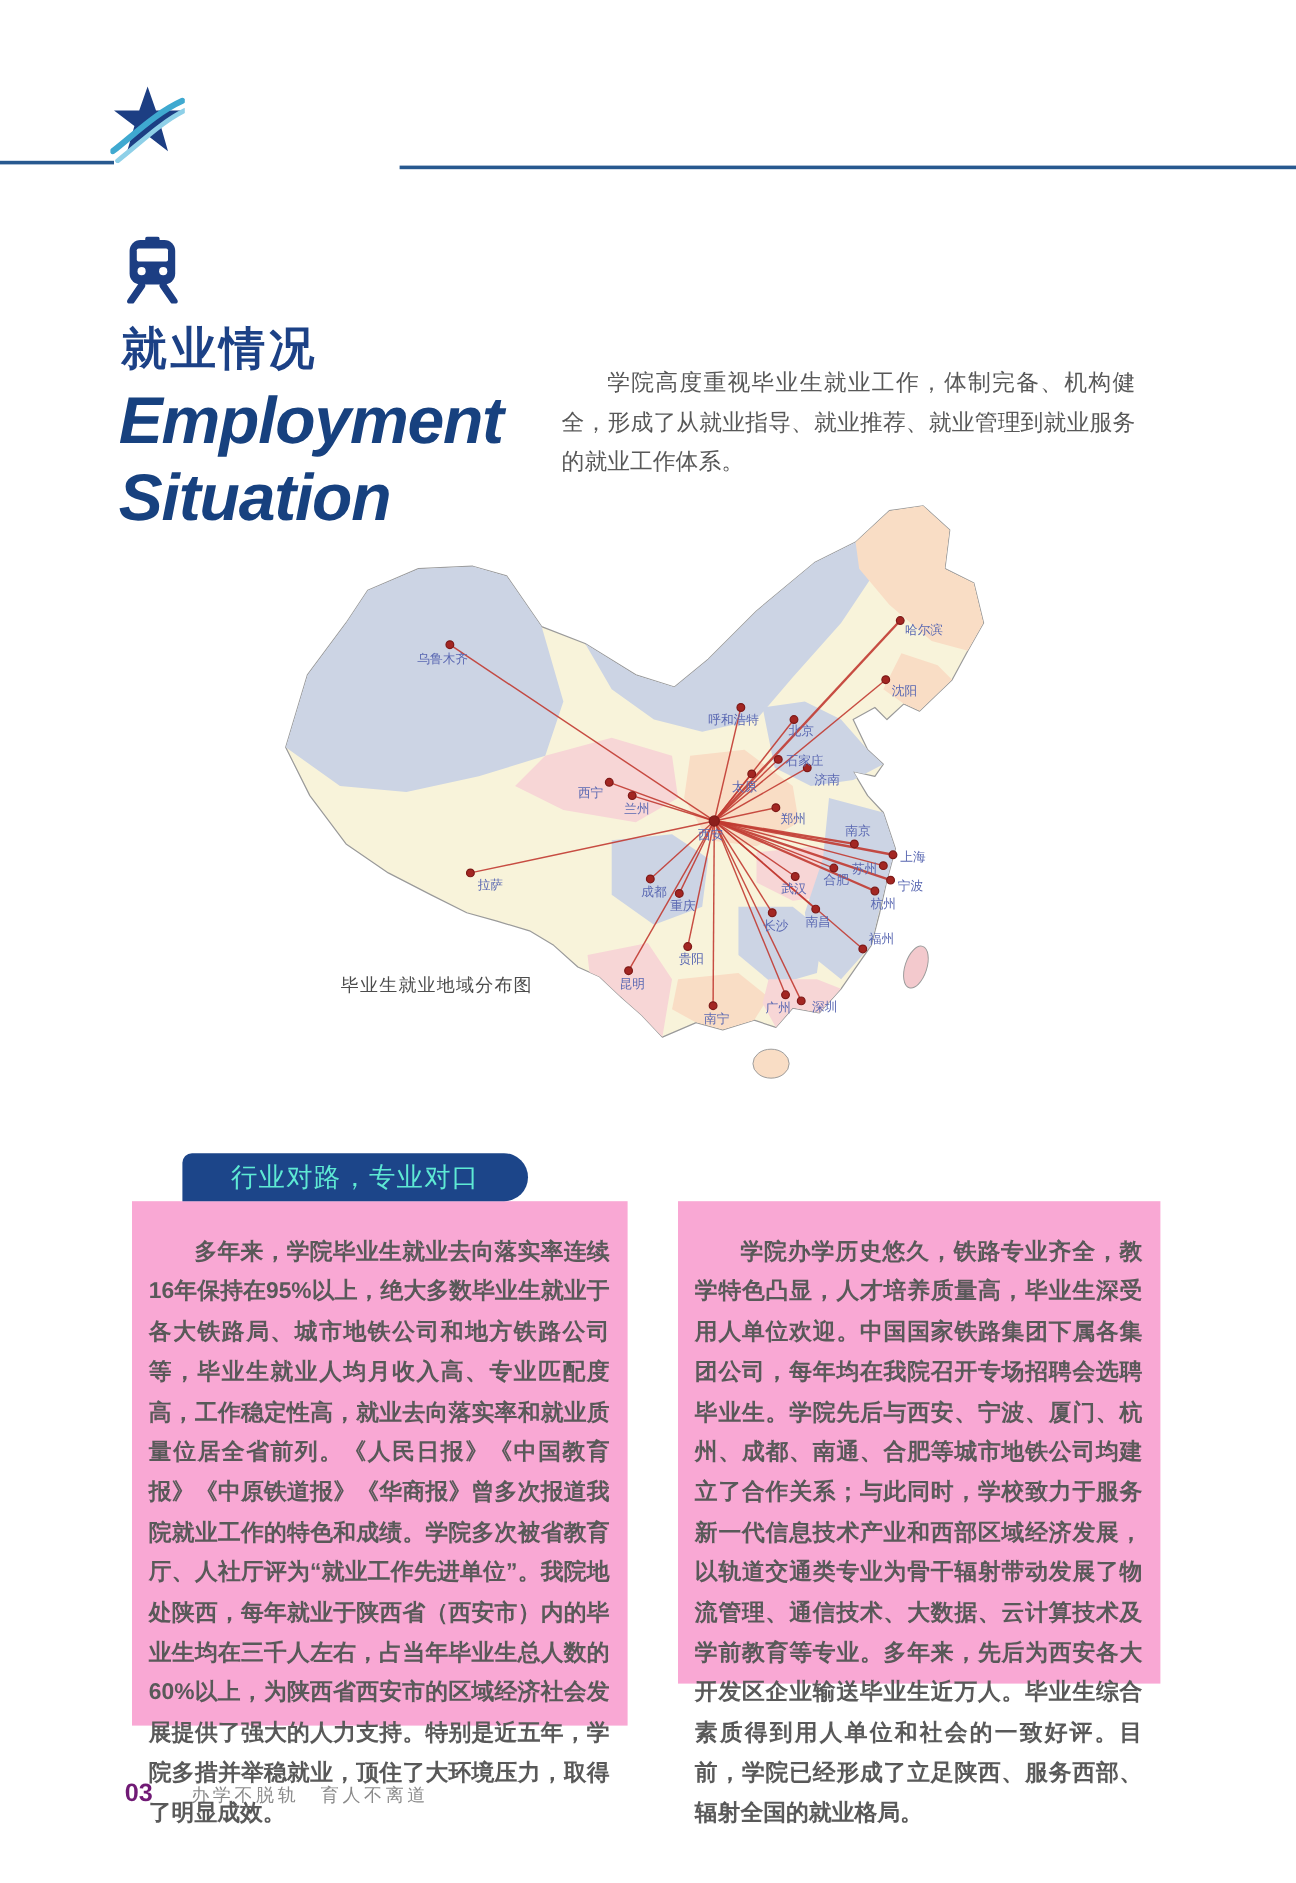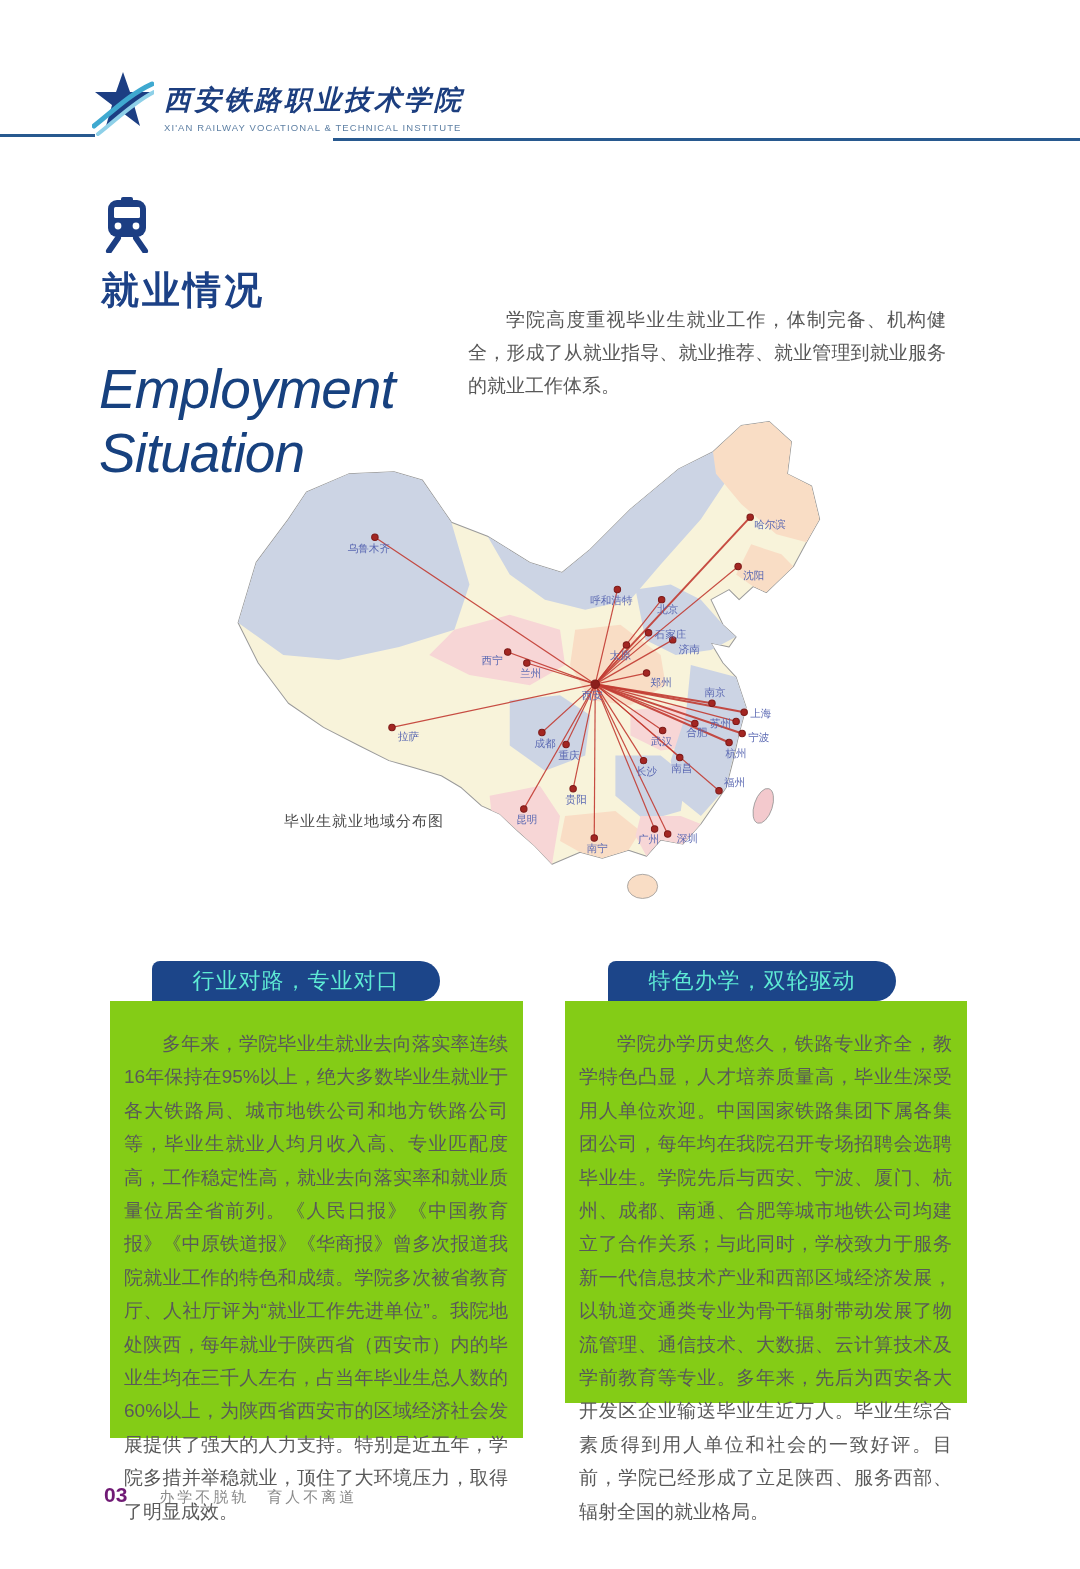--- a/index.html
+++ b/index.html
@@ -15,38 +15,38 @@
              font-size:27px; color:#1c3e7f; letter-spacing:3px; white-space:nowrap; }
   .logo-en { font-size:9.5px; color:#5d7fa3; letter-spacing:1.1px; margin-top:4px; white-space:nowrap; }
   .hline { position:absolute; height:3px; background:#28598f; }
   .hline.left  { left:0; top:134px; width:95px; }
   .hline.right { left:333px; top:138px; width:747px; }
 
   
   .train-icon { position:absolute; left:102px; top:197px; width:50px; height:56px; }
   .title-cn { position:absolute; left:101px; top:265px; font-size:38px; font-weight:600;
               color:#1c4186; letter-spacing:3px; }
-  .title-en { position:absolute; left:99px; top:318px; font-style:italic; font-weight:normal;
-              font-size:55px; line-height:64px; color:#17417f; letter-spacing:-1px;margin-top:39px; }
+  .title-en { position:absolute; left:99px; top:318px; font-style:italic; font-weight:bold;
+              font-size:55px; line-height:64px; color:#17417f; letter-spacing:-1px; }
 
   .intro { position:absolute; left:468px; top:303px; width:478px; font-size:19px;
            line-height:33px; color:#585858; text-align:justify; text-indent:2em; }
 
   
   .map-wrap { position:absolute; left:228px; top:412px; width:654px; height:496px; }
   .map-caption { position:absolute; left:56px; top:400px; font-size:15px; color:#4c4c4c; letter-spacing:1px; }
   .map-svg text { font-family:"Liberation Sans", sans-serif; }
 
   
   .col-bar { position:absolute; height:40px; width:288px; background:#1c4589;
              border-radius:8px 20px 20px 0; color:#5eead4; font-size:22px; letter-spacing:1px;
              display:flex; align-items:center; justify-content:center; z-index:2; }
   .col-bar.left  { left:152px; top:961px; }
   .col-bar.right { left:608px; top:961px; }
-  .col-panel { position:absolute; background:#84cc16; z-index:1; }
+  .col-panel { position:absolute; background:#f9a8d4; z-index:1;font-weight:bold; }
   .col-panel.left  { left:110px; top:1001px; width:413px; height:437px; }
   .col-panel.right { left:565px; top:1001px; width:402px; height:402px; }
   .col-body { padding:26px 15px 0 14px; font-size:19px; line-height:33.4px; color:#595959;
               text-align:justify; text-indent:2em; }
 
   
   .footer { position:absolute; left:104px; top:1483px; display:flex; align-items:baseline; }
   .page-num { font-size:21px; font-weight:bold; color:#701a75; }
   .slogan { margin-left:32px; font-size:15px; color:#8a8a8a; letter-spacing:3px; }
 </style>
@@ -54,24 +54,20 @@
 <body>
 
 <div class="page">
 
   <div class="logo-wrap">
     <svg class="logo-star" viewBox="0 0 62 68">
       <polygon points="31,4 38,24 59,24 42,37 48,58 31,45 14,58 20,37 3,24 24,24" fill="#1c3e83"></polygon>
       <path d="M2,58 C 20,44 38,26 60,16" fill="none" stroke="#3fa9d0" stroke-width="5" stroke-linecap="round"></path>
       <path d="M6,66 C 24,52 42,34 62,24" fill="none" stroke="#8ed0e8" stroke-width="4" stroke-linecap="round"></path>
     </svg>
-    <div class="logo-text">
-      <div class="logo-cn">西安铁路职业技术学院</div>
-      <div class="logo-en">XI'AN RAILWAY  VOCATIONAL &amp; TECHNICAL INSTITUTE</div>
-    </div>
   </div>
   <div class="hline left"></div>
   <div class="hline right"></div>
 
   <svg class="train-icon" viewBox="0 0 50 56">
     <rect x="19" y="0" width="12" height="5" rx="2" fill="#1c3e83"></rect>
     <rect x="6" y="3" width="38" height="37" rx="9" fill="#1c3e83"></rect>
     <rect x="12" y="10" width="26" height="11" rx="1.5" fill="#ffffff"></rect>
     <circle cx="16" cy="29" r="3.4" fill="#ffffff"></circle>
     <circle cx="34" cy="29" r="3.4" fill="#ffffff"></circle>
@@ -213,21 +209,20 @@
         </g>
     </svg>
     <div class="map-caption">毕业生就业地域分布图</div>
   </div>
 
   <div class="col-bar left">行业对路，专业对口</div>
   <div class="col-panel left">
     <p class="col-body">多年来，学院毕业生就业去向落实率连续16年保持在95%以上，绝大多数毕业生就业于各大铁路局、城市地铁公司和地方铁路公司等，毕业生就业人均月收入高、专业匹配度高，工作稳定性高，就业去向落实率和就业质量位居全省前列。《人民日报》《中国教育报》《中原铁道报》《华商报》曾多次报道我院就业工作的特色和成绩。学院多次被省教育厅、人社厅评为“就业工作先进单位”。我院地处陕西，每年就业于陕西省（西安市）内的毕业生均在三千人左右，占当年毕业生总人数的60%以上，为陕西省西安市的区域经济社会发展提供了强大的人力支持。特别是近五年，学院多措并举稳就业，顶住了大环境压力，取得了明显成效。</p>
   </div>
 
-  <div class="col-bar right">特色办学，双轮驱动</div>
   <div class="col-panel right">
     <p class="col-body">学院办学历史悠久，铁路专业齐全，教学特色凸显，人才培养质量高，毕业生深受用人单位欢迎。中国国家铁路集团下属各集团公司，每年均在我院召开专场招聘会选聘毕业生。学院先后与西安、宁波、厦门、杭州、成都、南通、合肥等城市地铁公司均建立了合作关系；与此同时，学校致力于服务新一代信息技术产业和西部区域经济发展，以轨道交通类专业为骨干辐射带动发展了物流管理、通信技术、大数据、云计算技术及学前教育等专业。多年来，先后为西安各大开发区企业输送毕业生近万人。毕业生综合素质得到用人单位和社会的一致好评。目前，学院已经形成了立足陕西、服务西部、辐射全国的就业格局。</p>
   </div>
 
   <div class="footer">
     <span class="page-num">03</span>
     <span class="slogan">办学不脱轨　育人不离道</span>
   </div>
 
 </div>

